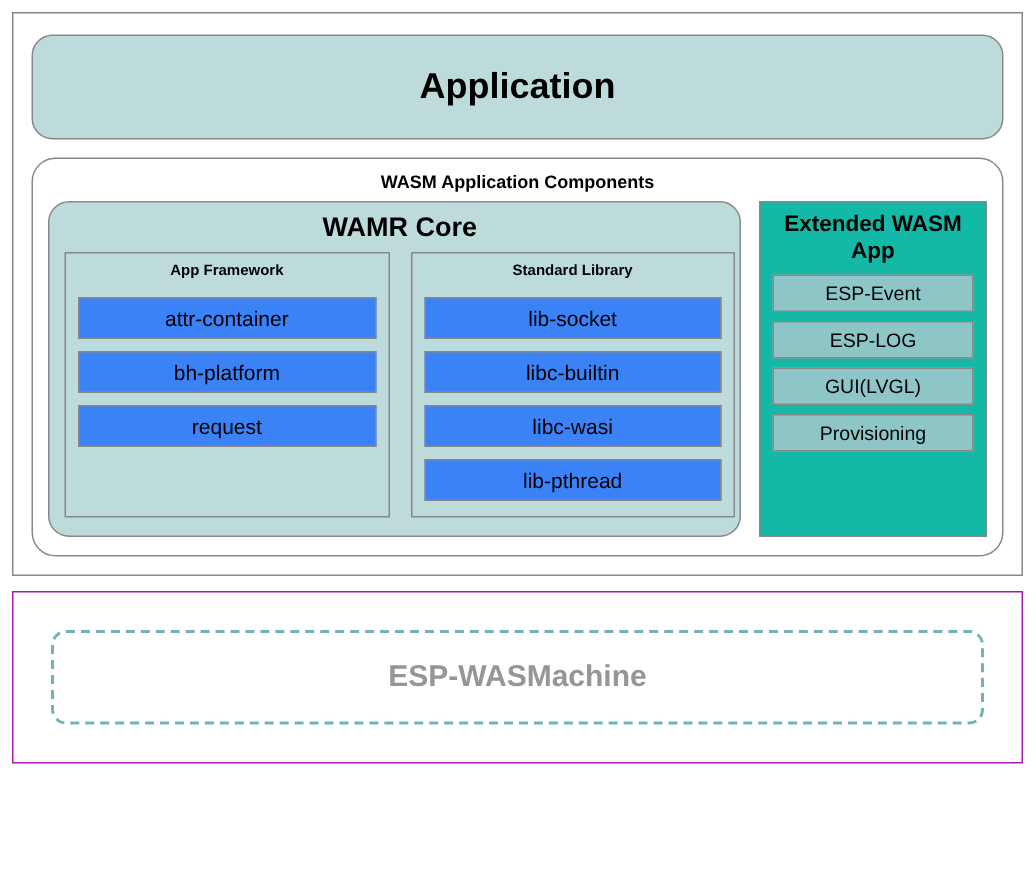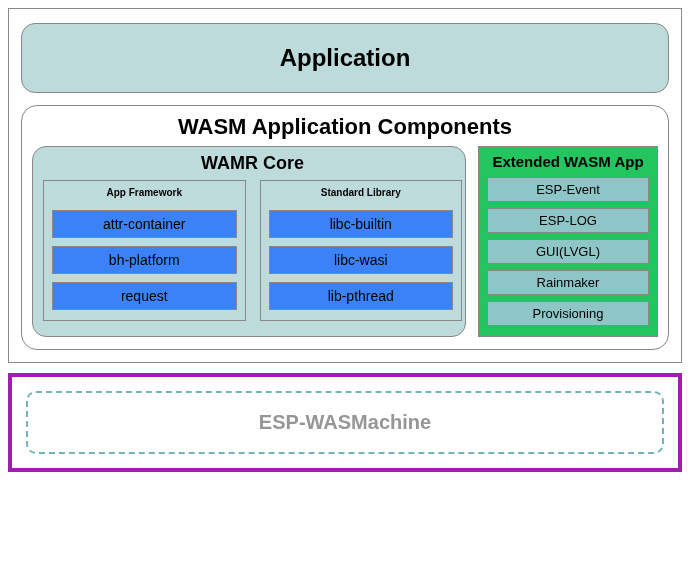--- a/index.html
+++ b/index.html
@@ -28,21 +28,21 @@
   color: #000;
 }
 .wasm-components {
   border: 1px solid #888;
   border-radius: 16px;
   padding: 8px 10px 12px 10px;
   margin: 4px;
 }
 .wasm-components-title {
   text-align: center;
-  font-size: 22px;
+  font-size: 12px;
   font-weight: bold;
   margin-bottom: 6px;
   color: #000;
 }
 .components-row {
   display: flex;
   gap: 12px;
   align-items: stretch;
 }
 .wamr-core {
@@ -80,22 +80,22 @@
   background: #3b82f6;
   border: 1px solid #888;
   text-align: center;
   font-size: 14px;
   padding: 5px 4px;
   margin-bottom: 8px;
   color: #000;
 }
 .item:last-child { margin-bottom: 0; }
 .extended-box {
-  width: 180px;
-  background: #22c55e;
+  width: 152px;
+  background: #14b8a6;
   border: 1px solid #888;
   padding: 6px 8px 10px 8px;
 }
 .extended-title {
   text-align: center;
   font-weight: bold;
   font-size: 15px;
   margin-bottom: 6px;
   color: #000;
   line-height: 1.2;
@@ -104,22 +104,22 @@
   background: #8ec6c7;
   border: 1px solid #888;
   text-align: center;
   font-size: 13px;
   padding: 4px 4px;
   margin-bottom: 6px;
   color: #000;
 }
 .ext-item:last-child { margin-bottom: 0; }
 .wasmachine-frame {
-  border: 4px solid #a21caf;
-  padding: 14px;
+  border: 1px solid #a21caf;
+  padding: 25px;
 }
 .wasmachine-box {
   border: 2px dashed #6fb5b6;
   border-radius: 10px;
   text-align: center;
   padding: 18px 0;
 }
 .wasmachine-box h2 {
   font-size: 20px;
   font-weight: bold;
@@ -147,34 +147,34 @@
 
           <div class="core-col">
             <div class="core-col-title">App Framework</div>
             <div class="item">attr-container</div>
             <div class="item">bh-platform</div>
             <div class="item">request</div>
           </div>
 
           <div class="core-col">
             <div class="core-col-title">Standard Library</div>
+            <div class="item">lib-socket</div>
             <div class="item">libc-builtin</div>
             <div class="item">libc-wasi</div>
             <div class="item">lib-pthread</div>
           </div>
 
         </div>
       </div>
 
       <div class="extended-box">
         <div class="extended-title">Extended WASM App</div>
         <div class="ext-item">ESP-Event</div>
         <div class="ext-item">ESP-LOG</div>
         <div class="ext-item">GUI(LVGL)</div>
-        <div class="ext-item">Rainmaker</div>
         <div class="ext-item">Provisioning</div>
       </div>
 
     </div>
   </div>
 </div>
 
 <div class="wasmachine-frame">
   <div class="wasmachine-box">
     <h2>ESP-WASMachine</h2>

